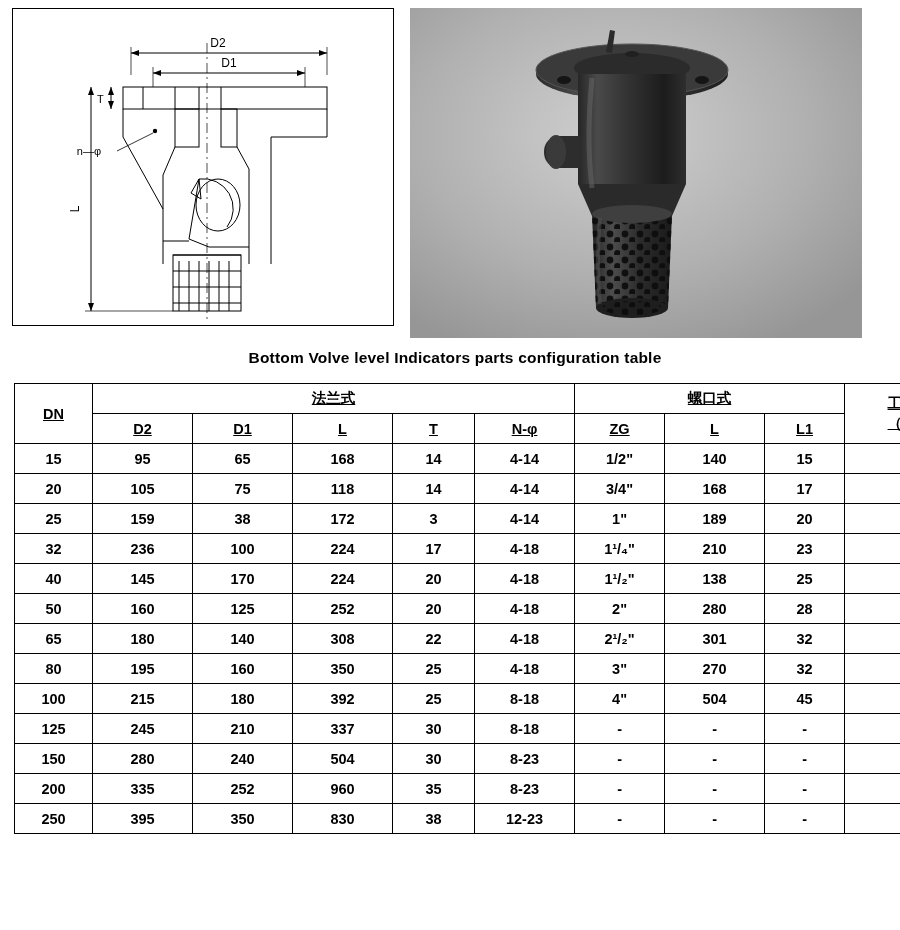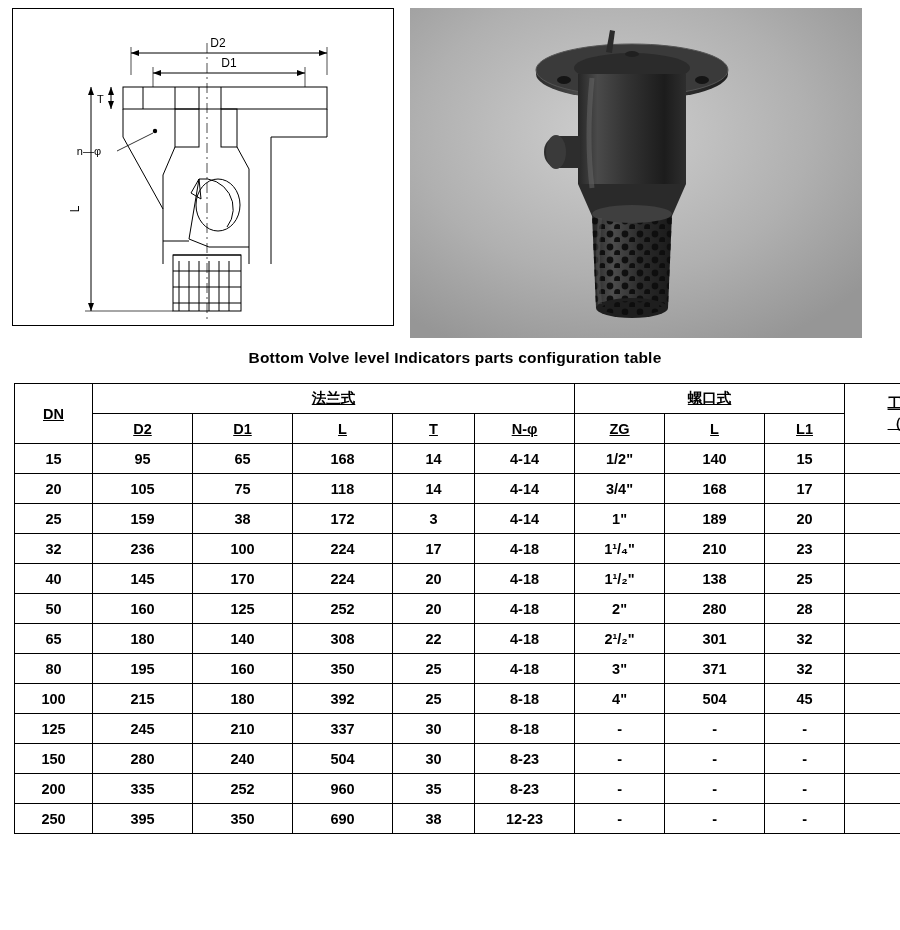--- a/index.html
+++ b/index.html
@@ -376,21 +376,21 @@
           <td>0.6</td>
         </tr>
         <tr>
           <td>80</td>
           <td>195</td>
           <td>160</td>
           <td>350</td>
           <td>25</td>
           <td>4-18</td>
           <td>3"</td>
-          <td>371</td>
+          <td>270</td>
           <td>32</td>
           <td>0.6</td>
         </tr>
         <tr>
           <td>100</td>
           <td>215</td>
           <td>180</td>
           <td>392</td>
           <td>25</td>
           <td>8-18</td>
@@ -432,21 +432,21 @@
           <td>8-23</td>
           <td>-</td>
           <td>-</td>
           <td>-</td>
           <td>0.4</td>
         </tr>
         <tr>
           <td>250</td>
           <td>395</td>
           <td>350</td>
-          <td>690</td>
+          <td>830</td>
           <td>38</td>
           <td>12-23</td>
           <td>-</td>
           <td>-</td>
           <td>-</td>
           <td></td>
         </tr>
       </tbody>
   </table>
 

